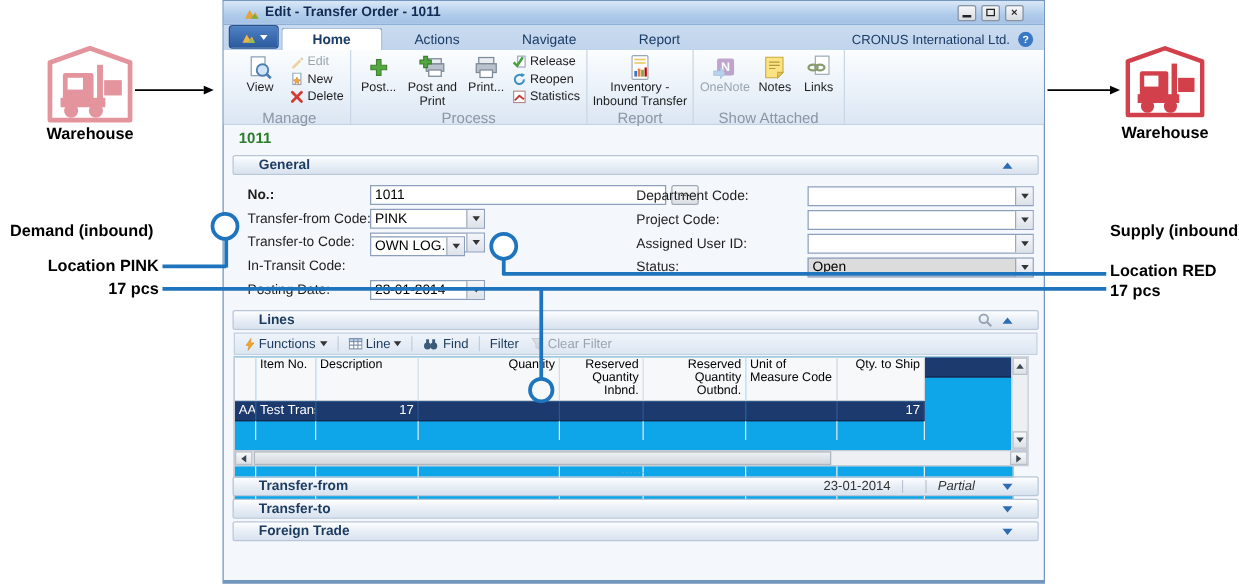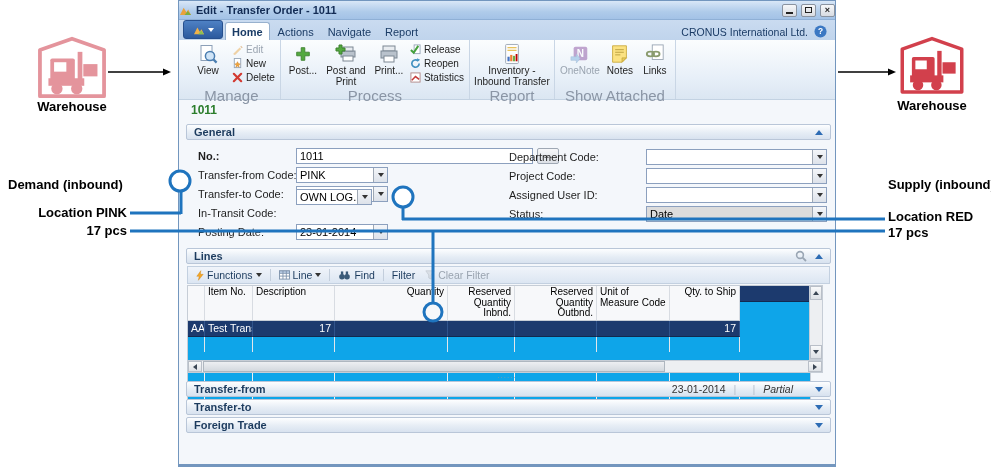--- a/index.html
+++ b/index.html
@@ -12,58 +12,58 @@
   .overlay{position:absolute;left:0;top:0;z-index:60;pointer-events:none;}
   .ann-line{stroke:var(--annotation-blue,#1F74BE);stroke-width:3;fill:none;}
   .ann-circle{stroke:var(--annotation-blue,#1F74BE);stroke-width:3;}
   .arrow{stroke:#000;stroke-width:1.4;}
   .wh-icon{position:absolute;}
   .wh-left{color:var(--warehouse-pink,#E4949C);}
   .wh-right{color:var(--warehouse-red,#D2404C);}
   
   #win{position:absolute;left:178px;top:0;width:658px;height:467px;background:#F4F7FB;
        border:1px solid #7396BE;border-bottom:3px solid #7396BE;box-sizing:border-box;z-index:10;}
-  .titlebar{height:18px;display:flex;align-items:center;padding:0 0;gap:4px;
+  .titlebar{height:18px;display:flex;align-items:center;padding:0 16px;gap:4px;
             background:linear-gradient(#D9E7F7,#AFCBEA 60%,#A3C2E6);border-bottom:1px solid #8FB0D6;}
   .titlebar .txt{font-size:11px;font-weight:bold;color:#122B54;flex:1;}
   .winbtn{width:15px;height:13px;border:1px solid #8A93A0;border-radius:2px;box-sizing:border-box;
           background:linear-gradient(#F6F7F9,#D8DCE2);display:flex;align-items:center;justify-content:center;
           font-size:9px;line-height:1;color:#222;}
   .minglyph{display:block;width:7px;height:2px;background:#222;margin-top:6px;}
   .maxglyph{display:block;width:7px;height:6px;border:1.5px solid #222;box-sizing:border-box;}
   
   .tabrow{height:20px;display:flex;align-items:flex-end;background:linear-gradient(#CADBF0,#C0D4EC);
           padding:0 4px;gap:2px;}
   .appbtn{width:38px;height:17px;margin-bottom:1px;border-radius:3px;border:1px solid #27508E;
           background:linear-gradient(#4E81C4,#2C5A9E);display:flex;align-items:center;justify-content:center;gap:3px;}
   .appcaret{width:0;height:0;border-left:3px solid transparent;border-right:3px solid transparent;border-top:4px solid #fff;}
-  .tab{padding:3px 6px 2px;font-size:11px;color:#1B3C66;}
+  .tab{padding:3px 24px 2px;font-size:11px;color:#1B3C66;}
   .tab.sel{background:#fff;border:1px solid #98B1CE;border-bottom:none;border-radius:3px 3px 0 0;font-weight:bold;}
   .company{flex:1;text-align:right;font-size:10.5px;color:#1B3C66;padding:0 4px 2px 0;}
   
   .ribbon{height:59px;display:flex;align-items:stretch;padding-left:4px;
           background:linear-gradient(#FBFDFE,#E7EFF8 65%,#DBE6F2);border-bottom:1px solid #C3D2E2;}
   .rgroup{display:flex;flex-direction:column;border-right:1px solid #C9D6E5;padding:0 3px;}
   .rg-body{flex:1;display:flex;align-items:stretch;}
-  .rg-label{height:12px;font-size:15px;color:#8A95A5;text-align:center;}
+  .rg-label{height:12px;font-size:12px;color:#8A95A5;text-align:center;}
   .btn-lg{width:44px;display:flex;flex-direction:column;align-items:center;padding-top:2px;
           font-size:10px;color:#1E1E1E;text-align:center;line-height:1.1;cursor:default;}
   .btn-lg .ic{height:23px;display:flex;align-items:center;}
   .btn-lg.wide{width:78px;}
   .small-col{display:flex;flex-direction:column;padding-top:2px;}
   .btn-sm{display:flex;align-items:center;gap:3px;font-size:10px;height:14px;padding:0 2px;color:#1E1E1E;}
   .disabled{color:#9AA4B0!important;}
   .disabled svg{opacity:.45;}
   
   .page-title{position:absolute;left:12px;top:102px;font-size:12px;font-weight:bold;
               color:var(--page-title-green,#2B7D2B);}
   .ft-head{position:absolute;left:7px;width:645px;height:16px;box-sizing:border-box;
            border:1px solid #B9C6D8;border-radius:2px;
            background:linear-gradient(#FDFEFF,#E6EDF5 55%,#D8E2EF);
-           display:flex;align-items:center;padding:0 7px;font-size:11px;font-weight:bold;color:#1C3B5E;}
+           display:flex;align-items:center;padding:0 20px;font-size:11px;font-weight:bold;color:#1C3B5E;}
   .ft-head .spacer{flex:1;}
   .chev-up{width:0;height:0;border-left:4px solid transparent;border-right:4px solid transparent;border-bottom:5px solid #2D6CB4;}
   .chev-down{width:0;height:0;border-left:4px solid transparent;border-right:4px solid transparent;border-top:5px solid #2D6CB4;}
   .flabel{position:absolute;font-size:11px;color:#1E1E1E;white-space:nowrap;}
   .fvalue{position:absolute;height:16px;box-sizing:border-box;border:1px solid #8CA0BE;background:#fff;
           font-size:11px;color:#000;display:flex;align-items:center;}
   .fvalue .val{flex:1;padding:0 3px;white-space:nowrap;overflow:hidden;}
   .fvalue .dd{width:13px;align-self:stretch;border-left:1px solid #9FA8B4;
               background:linear-gradient(#F4F6F9,#DDE2EA);display:flex;align-items:center;justify-content:center;}
   .fvalue.gray{background:#DCDCDC;}
@@ -430,21 +430,21 @@
     </div>
     <div class="flabel" style="left:330px;top:188px;">Assigned User ID:</div>
     <div class="fvalue" style="left:467px;top:186px;width:181px;">
       <span class="val"></span>
       <span class="dd">
           <span class="caret-d"></span>
         </span>
     </div>
     <div class="flabel" style="left:330px;top:207px;">Status:</div>
     <div class="fvalue gray" style="left:467px;top:205px;width:181px;">
-      <span class="val">Date</span>
+      <span class="val">Open</span>
       <span class="dd">
           <span class="caret-d"></span>
         </span>
     </div>
 
     <div class="ft-head" style="top:247px;">
       <span>Lines</span>
       <span class="spacer"></span>
       <span class="icon" style="margin-right:8px;">
         <svg width="12" height="12" viewBox="0 0 12 12">

